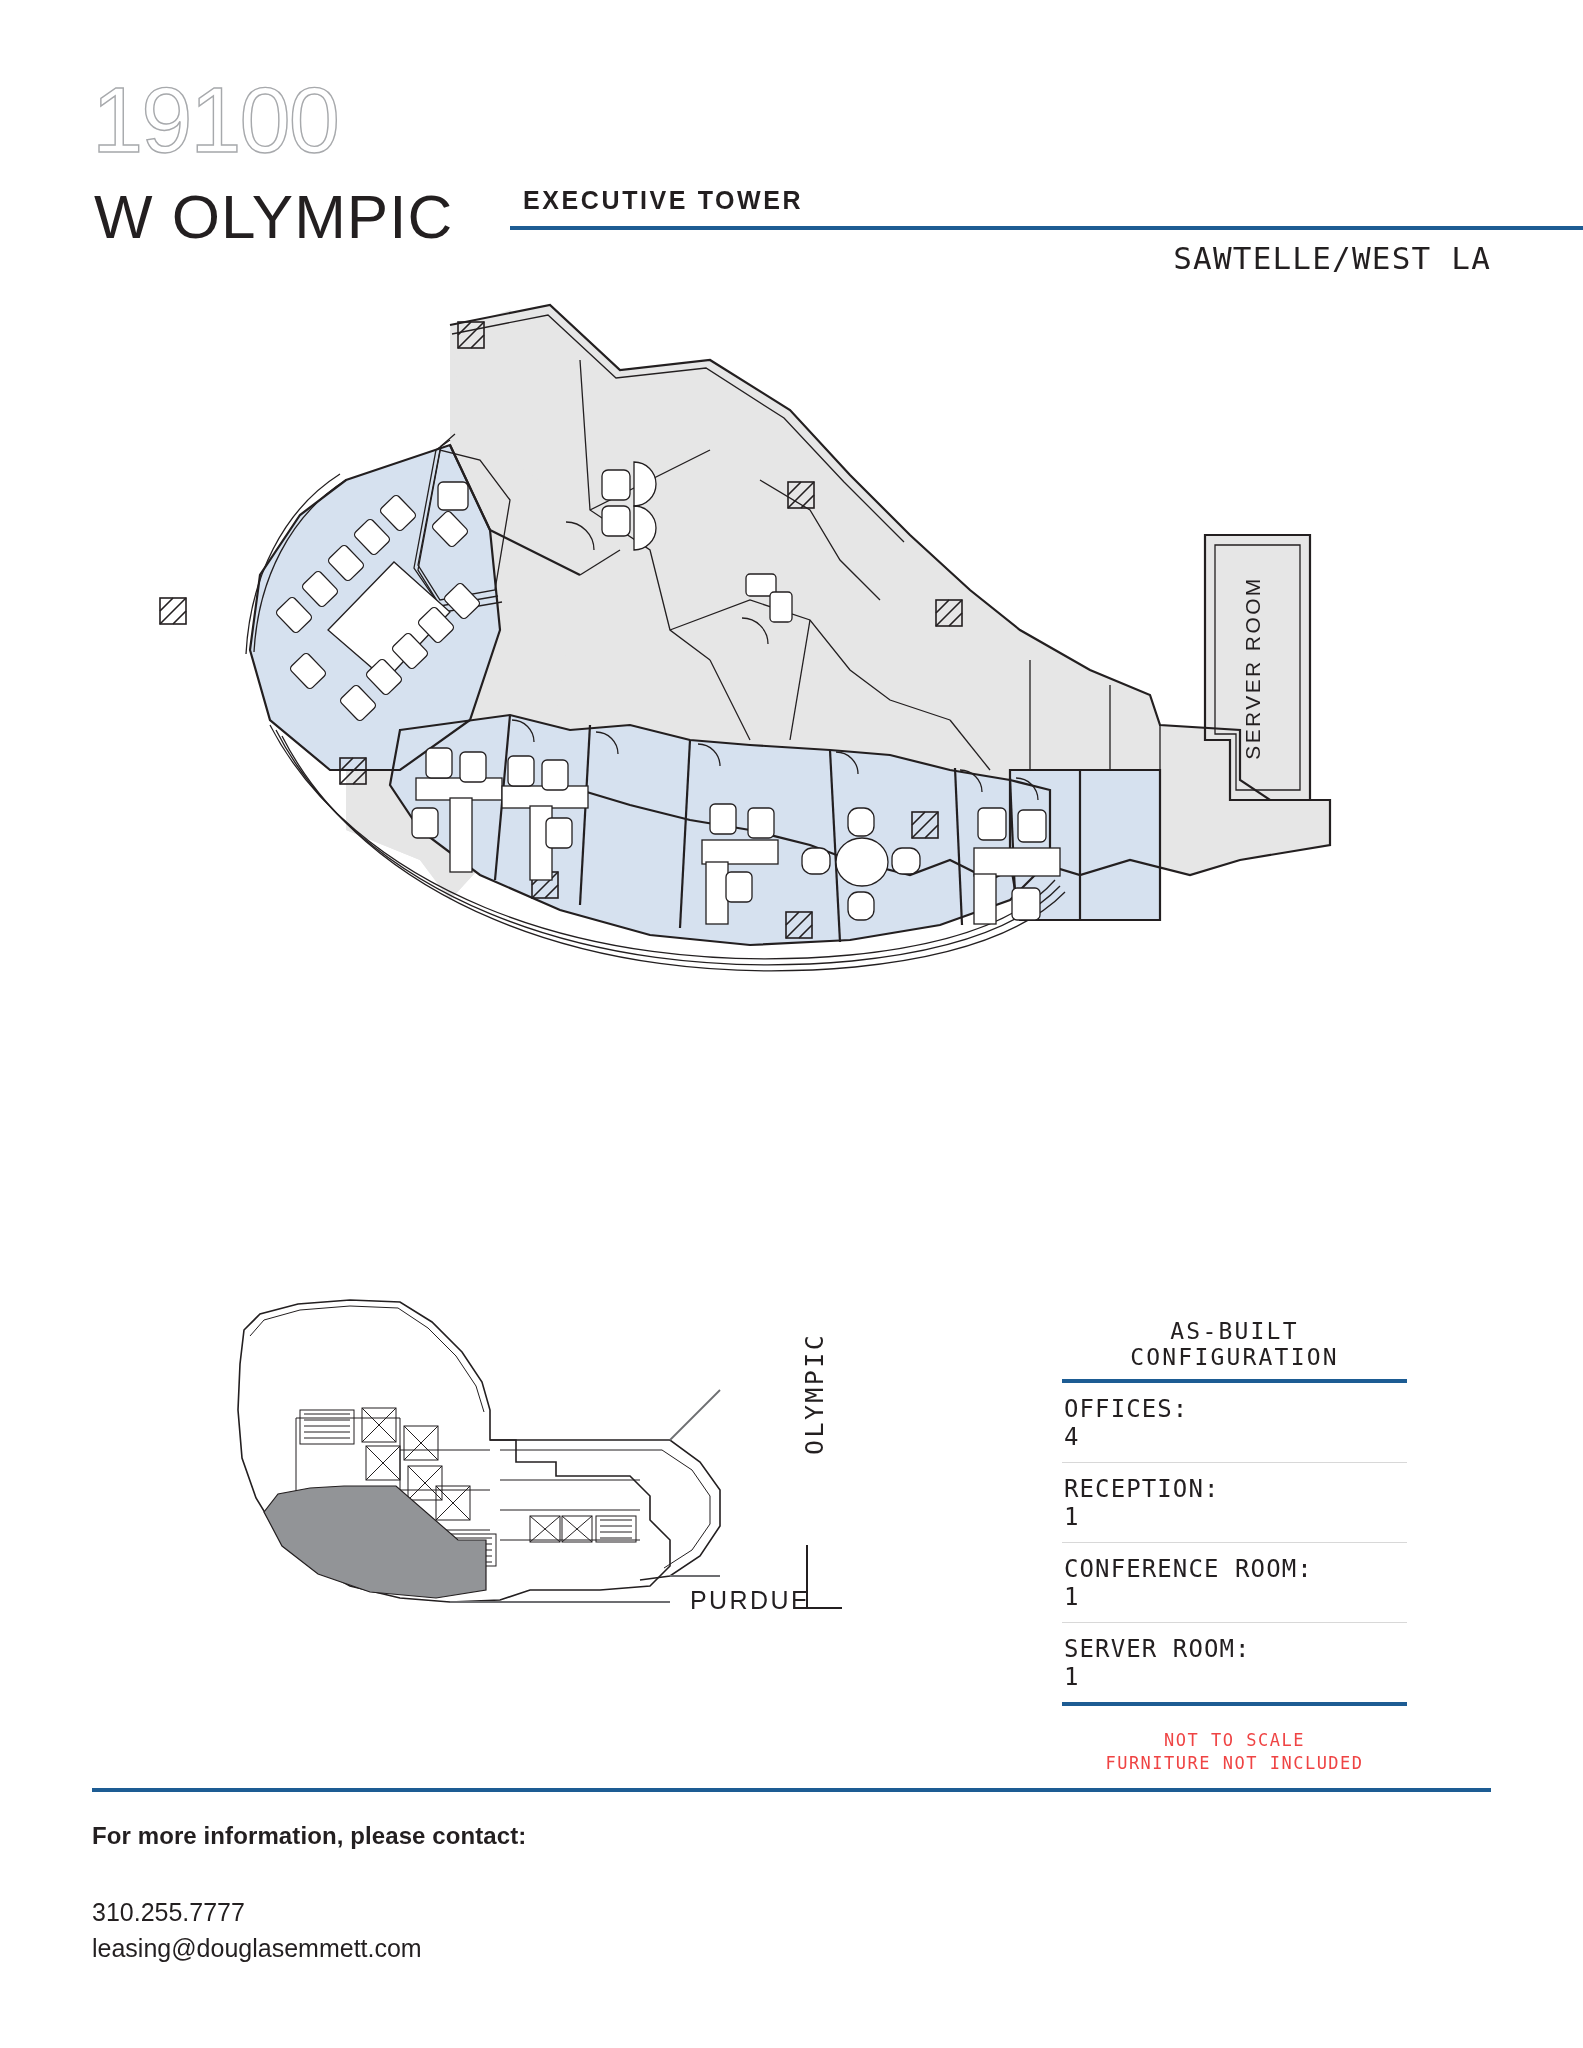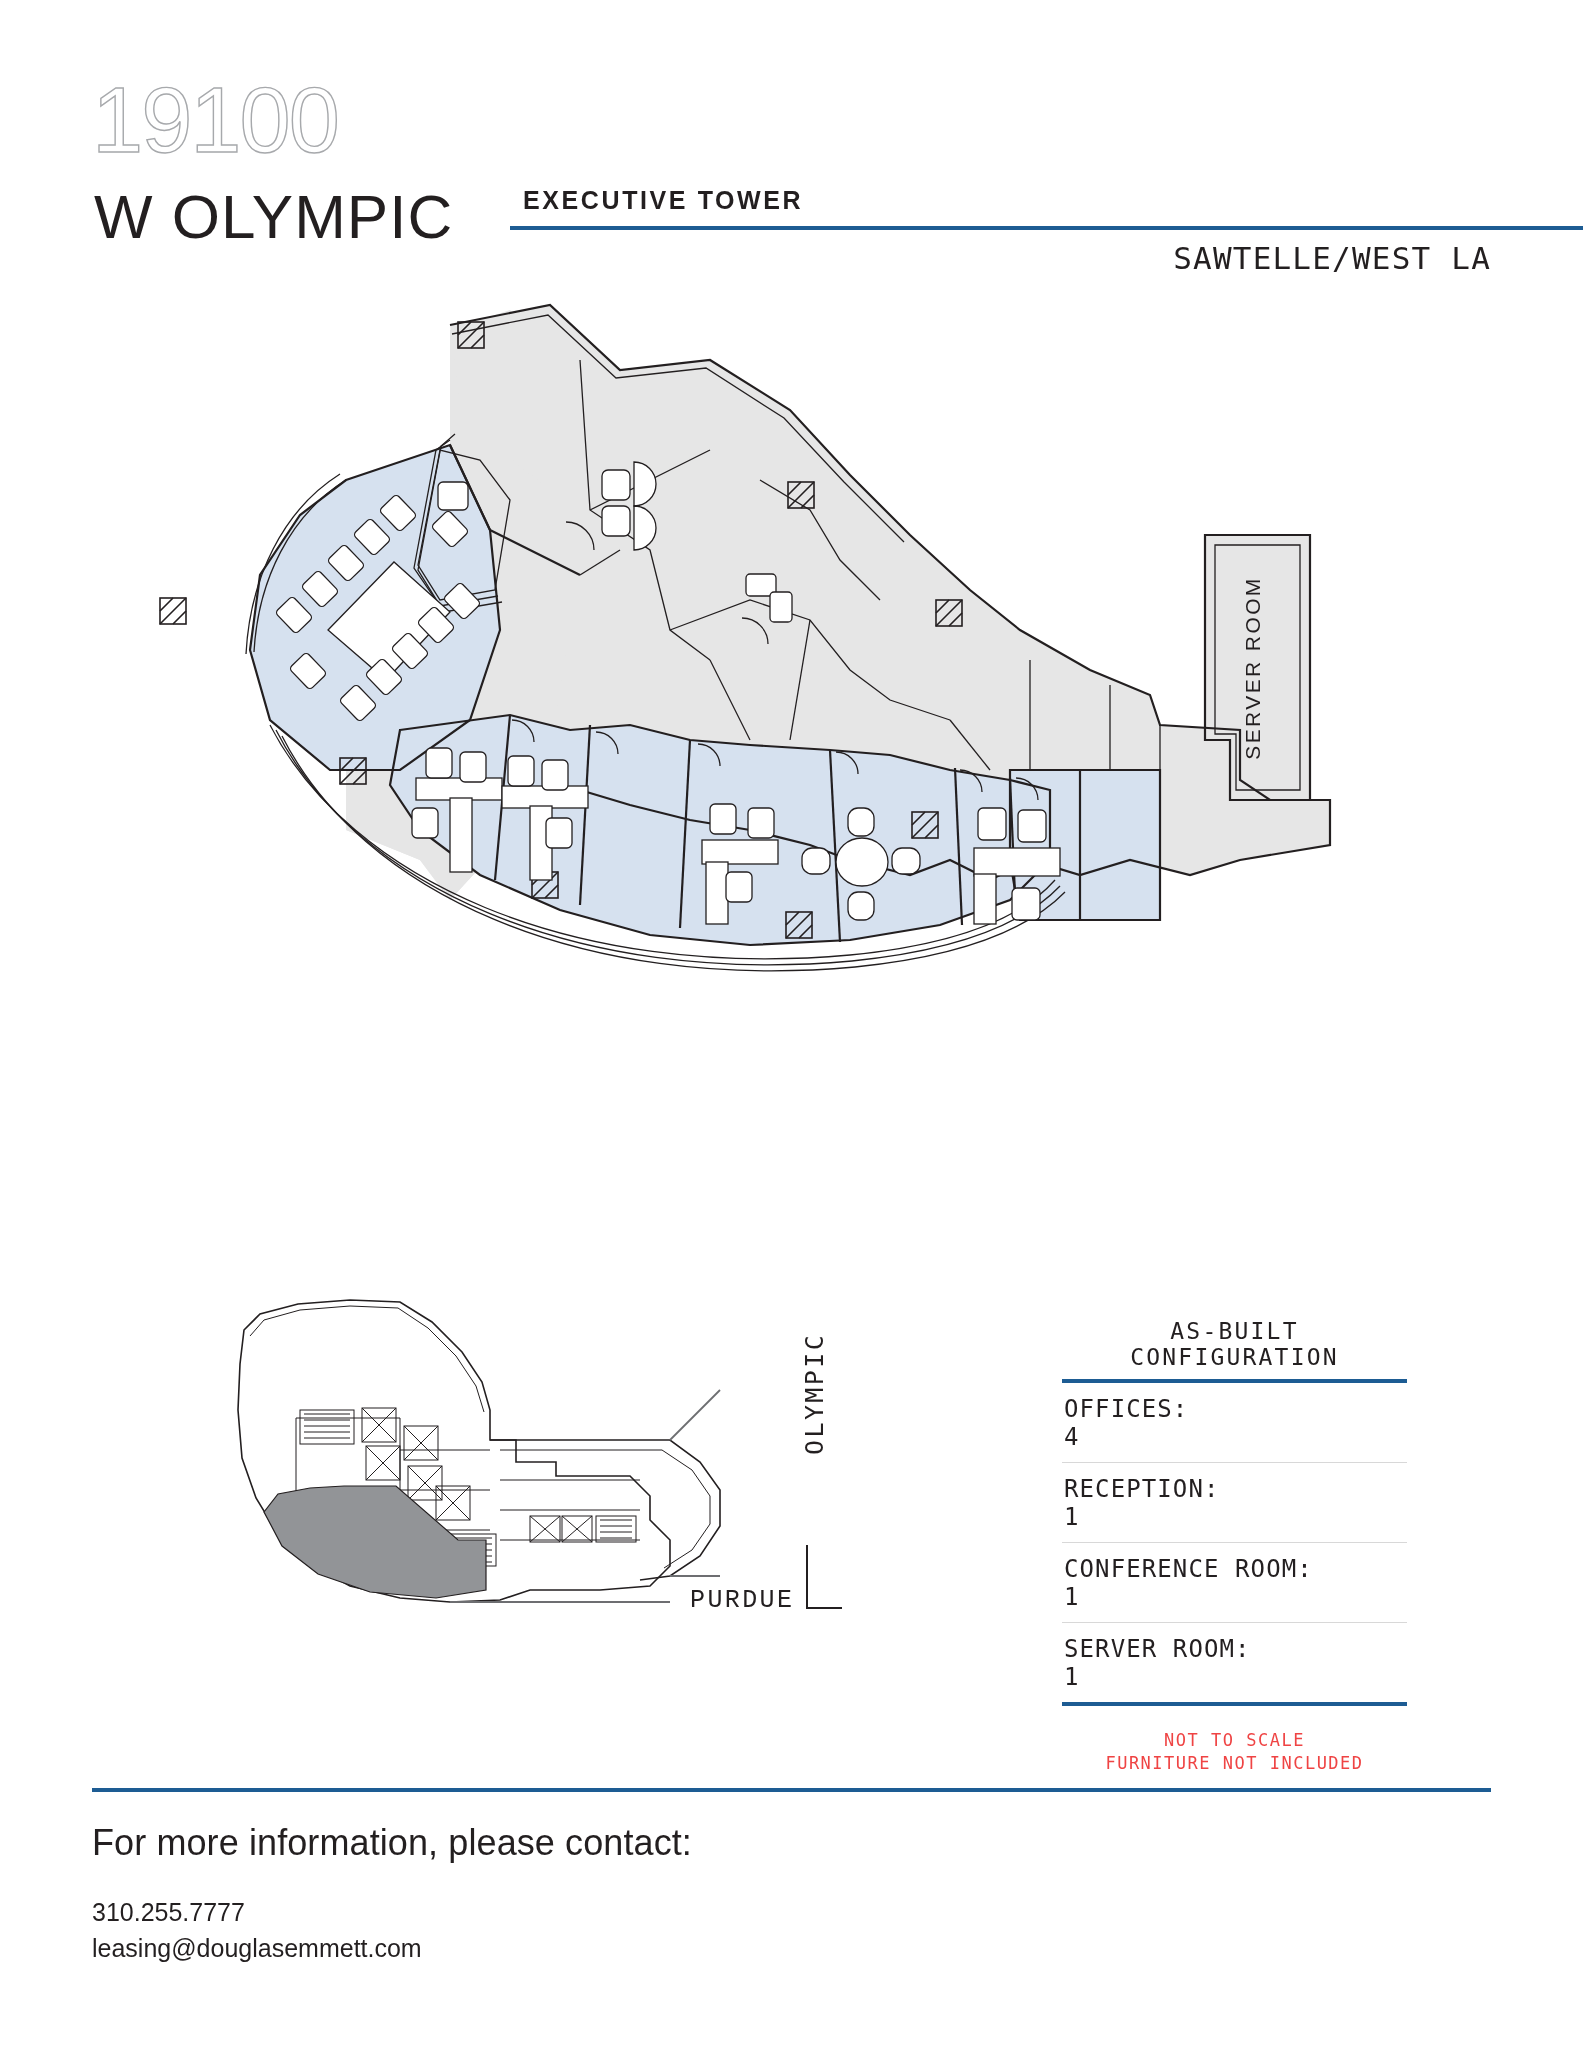--- a/index.html
+++ b/index.html
@@ -43,21 +43,21 @@
   
   .plan-wrap{position:absolute;left:150px;top:300px;width:1290px;height:900px;}
   .plan-wrap svg{width:100%;height:100%;display:block;}
 
   
   .keymap{position:absolute;left:200px;top:1290px;width:560px;height:330px;}
   .keymap svg{width:100%;height:100%;display:block;}
   .street-purdue{
     position:absolute;left:690px;top:1586px;
     font-size:25px;letter-spacing:2.4px;color:#231f20;
-    font-family:Liberation Mono, monospace;font-weight:300;
+    font-family:Liberation Sans, sans-serif;font-weight:300;
   }
   .street-olympic{
     position:absolute;left:800px;top:1455px;
     font-size:25px;letter-spacing:2.4px;color:#231f20;
     font-family:"DejaVu Sans Mono",monospace;font-weight:300;
     transform:rotate(-90deg);transform-origin:left top;white-space:nowrap;
   }
   .corner-tick{position:absolute;left:806px;top:1545px;width:2px;height:64px;background:#231f20;}
   .corner-tick2{position:absolute;left:806px;top:1607px;width:36px;height:2px;background:#231f20;}
 
@@ -81,21 +81,21 @@
   .cfg-note{
     text-align:center;padding-top:23px;
     font-size:17px;line-height:23px;letter-spacing:1.5px;color:#ef4444;
     font-family:"DejaVu Sans Mono",monospace;font-weight:300;
   }
 
   
   .foot-rule{position:absolute;left:92px;top:1788px;width:1399px;height:4px;background:#1d5c93;}
   .foot-head{
     position:absolute;left:92px;top:1822px;
-    font-size:36px;font-weight:400;color:#231f20;letter-spacing:.1px;
+    font-size:24px;font-weight:700;color:#231f20;letter-spacing:.1px;
   }
   .foot-phone{position:absolute;left:92px;top:1898px;font-size:25px;color:#231f20;font-weight:300;}
   .foot-email{position:absolute;left:92px;top:1934px;font-size:25px;color:#231f20;font-weight:300;}
   .logo{position:absolute;right:92px;top:1855px;text-align:right;}
   .logo div{
     font-size:46px;line-height:47px;font-weight:700;color:#17406d;letter-spacing:-1.2px;
   }
 </style>
 </head>
 <body>

